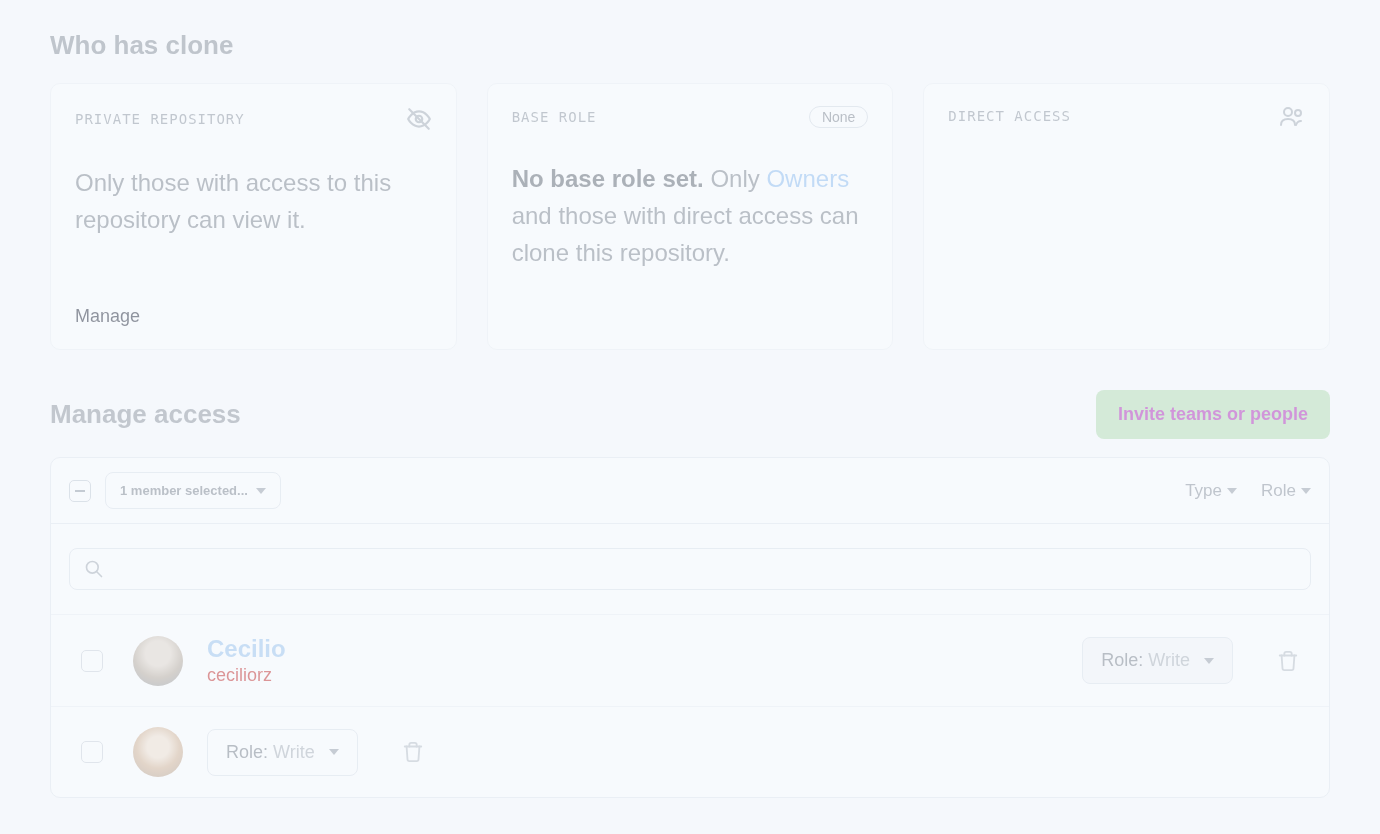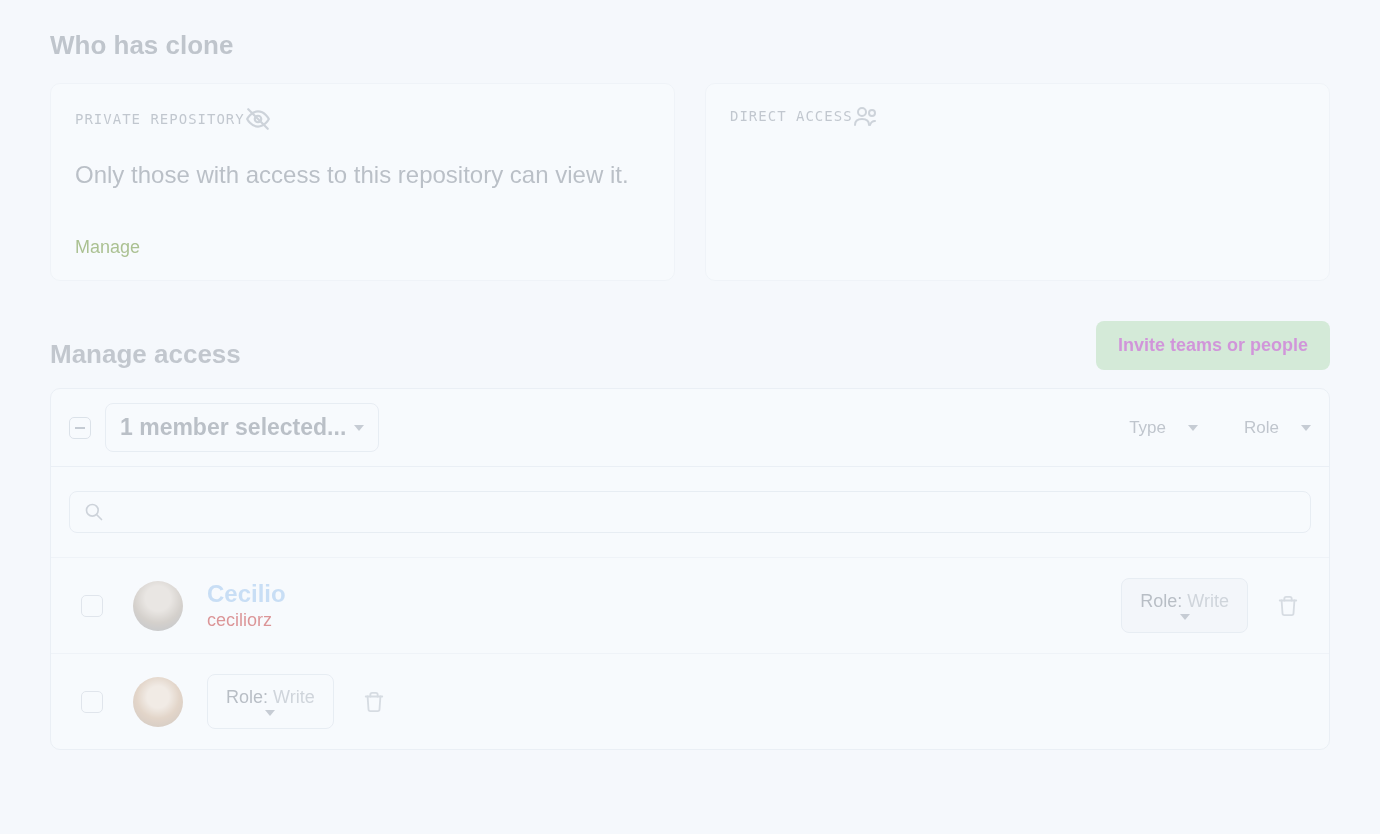--- a/index.html
+++ b/index.html
@@ -31,23 +31,23 @@
   }
   .card {
     flex: 1;
     background: #f7fafd;
     border: 1px solid #e5ecf2;
     border-radius: 10px;
     padding: 22px 24px;
   }
   .card-header {
     display: flex;
-    justify-content: flex-start;
-    align-items: center;
-    margin-bottom: 24px;
+    justify-content: space-between;
+    align-items: center;
+    margin-bottom: 32px;
   }
   .card-label {
     font-family: ui-monospace, SFMono-Regular, Menlo, monospace;
     font-size: 14px;
     letter-spacing: 1px;
     color: #7f8b97;
   }
   .badge {
     border: 1px solid #c9d4de;
     border-radius: 14px;
@@ -57,29 +57,29 @@
   }
   .card-body {
     font-size: 24px;
     line-height: 1.55;
     color: #6f7a86;
   }
   .card-body strong { color: #4f5964; font-weight:600;}
   .link { color: #82b7ee; text-decoration: none; cursor:pointer; }
   .manage-link {
     display: inline-block;
-    margin-top: 44px;
+    margin-top: 68px;
     font-size: 18px;
-    color: #4d7c0f;
+    color: #0f172a;
     cursor:pointer;
   }
   .section-header {
     display: flex;
     justify-content: space-between;
-    align-items: flex-end;
+    align-items: center;
     margin-bottom: 18px;
   }
   h2 {
     font-size: 26px;
     font-weight: 600;
     color: #808b96;
   }
   .btn-primary {
     background: #a8d7ab;
     color: #a21caf;
@@ -118,36 +118,36 @@
     width: 22px; height: 22px;
     border: 1.5px solid #c3cdd7;
     border-radius: 5px;
     cursor:pointer;
     flex-shrink:0;
   }
   .select-pill {
     border: 1px solid #d3dde6;
     border-radius: 8px;
     padding: 10px 14px;
-    font-size: 23px;
+    font-size: 13px;
     font-weight: 600;
     color: #6f7a86;
     display: flex;
     align-items: center;
     gap: 8px;
     cursor:pointer;
   }
   .spacer { flex: 1; }
   .filter {
     font-size: 17px;
     color: #7b8692;
     display: flex;
     align-items: center;
-    gap: 22px;
-    margin-left: 46px;
+    gap: 5px;
+    margin-left: 24px;
     cursor:pointer;
   }
   .caret {
     width: 0; height: 0;
     border-left: 5px solid transparent;
     border-right: 5px solid transparent;
     border-top: 6px solid #8b96a2;
   }
   .search-wrap {
     padding: 24px 18px;
@@ -200,24 +200,23 @@
     margin-top: 2px;
   }
   .role-select {
     border: 1px solid #d3dde6;
     border-radius: 8px;
     padding: 12px 18px;
     font-size: 18px;
     color: #6b7682;
     display: flex;
     align-items: center;
-    gap: 2px;
-    margin-right: 29px;
-    cursor:pointer;
-    flex-direction:column;
+    gap: 14px;
+    margin-right: 44px;
+    cursor:pointer;
   }
   .role-select.filled { background: #eef2f6; }
   .role-val { color: #9ea8b2; font-weight:400; }
   .trash {
     color: #aeb8c2;
     cursor:pointer;
   }
   svg { display: block; }
 </style>
 </head>
@@ -235,20 +234,29 @@
           <path d="M2 12s3.5-7 10-7 10 7 10 7-3.5 7-10 7S2 12 2 12z"></path>
           <circle cx="12" cy="12" r="3"></circle>
           <line x1="3" y1="3" x2="21" y2="21"></line>
         </svg>
       </span>
     </div>
     <div class="card-body">Only those with access to this repository can view it.</div>
     <span class="manage-link">Manage</span>
   </div>
 
+  <div class="card">
+    <div class="card-header">
+      <span class="card-label">BASE ROLE</span>
+      <span class="badge">None</span>
+    </div>
+    <div class="card-body">
+      <strong>No base role set.</strong><span> Only </span><span class="link">Owners</span><span> and those with direct access can clone this repository.</span>
+    </div>
+  </div>
 
   <div class="card">
     <div class="card-header">
       <span class="card-label">DIRECT ACCESS</span>
       <span>
         <svg width="26" height="20" viewBox="0 0 26 20" fill="none" stroke="#9aa5b0" stroke-width="2" stroke-linecap="round" stroke-linejoin="round">
           <circle cx="9" cy="6" r="4"></circle>
           <path d="M2 19c0-4 3-6 7-6s7 2 7 6"></path>
           <circle cx="19" cy="7" r="3"></circle>
           <path d="M17 19c1-3 3-4 5-4"></path>

